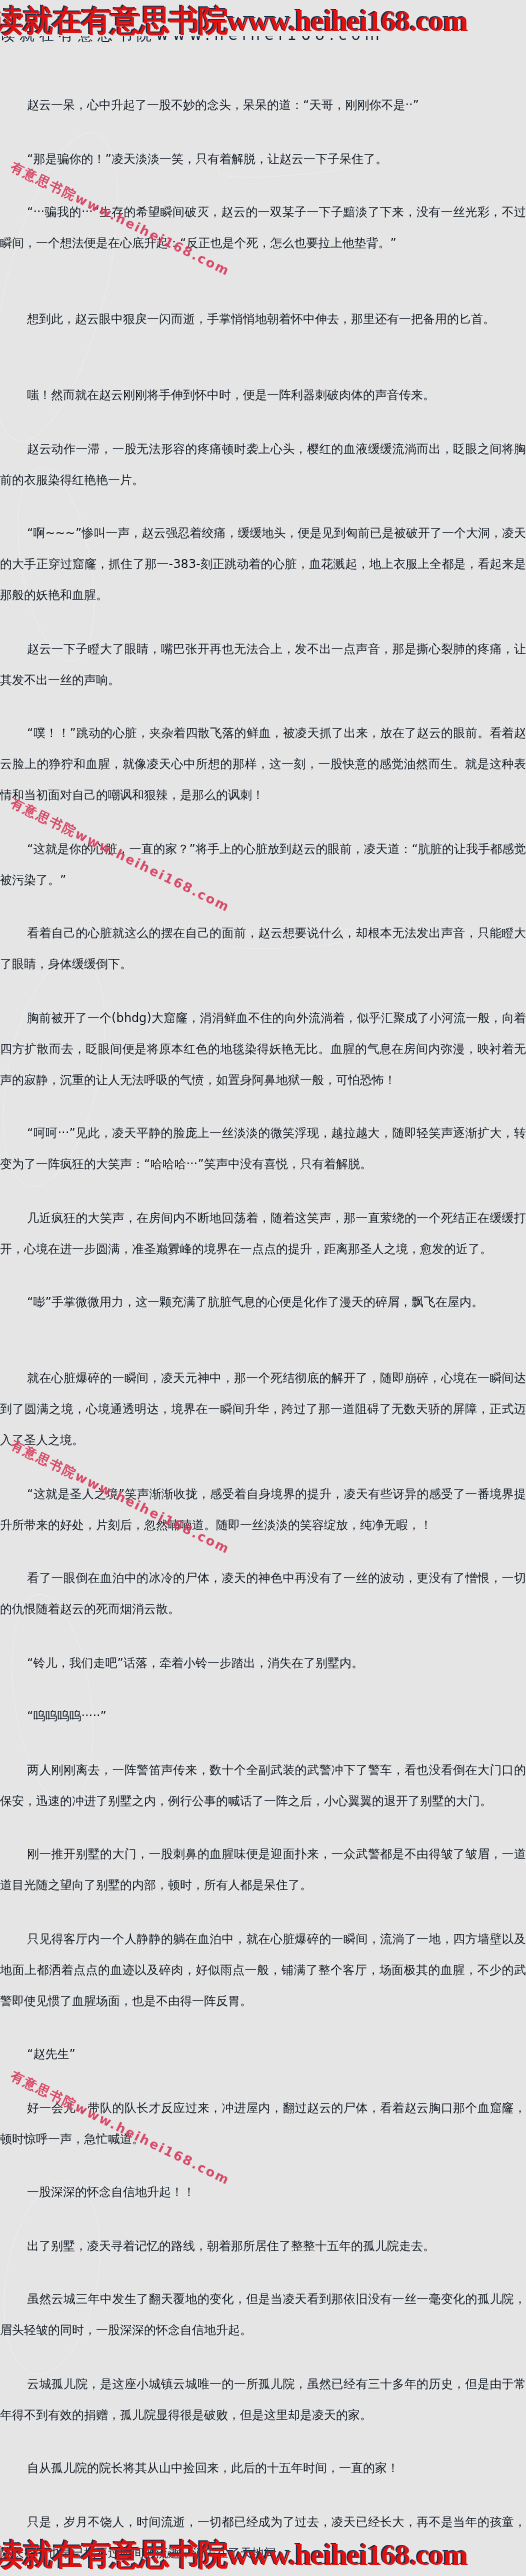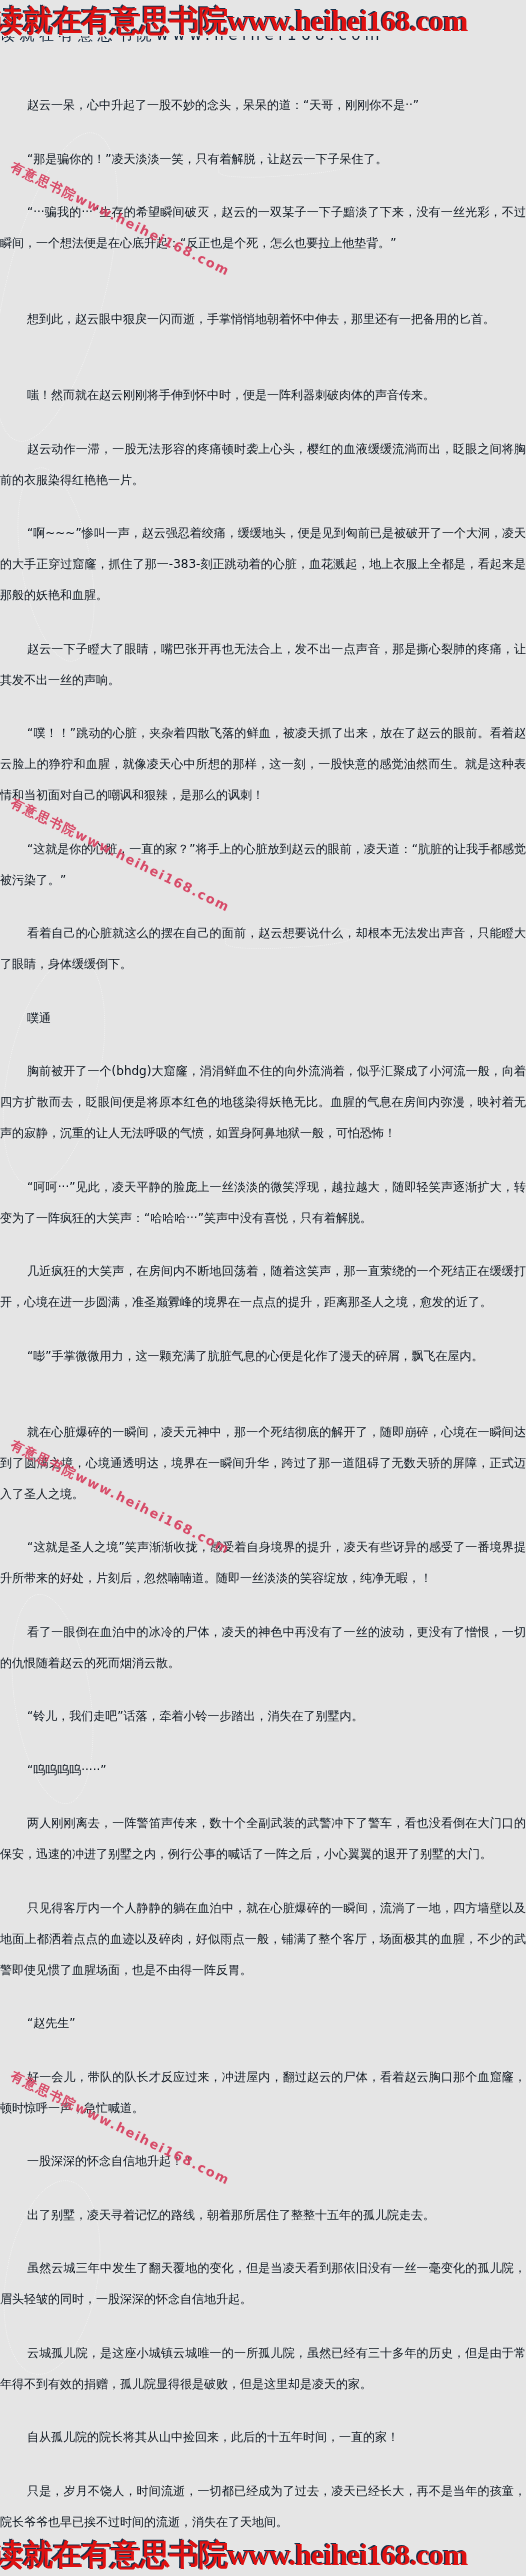--- a/index.html
+++ b/index.html
@@ -103,31 +103,31 @@
       <p class="para">“那是骗你的！”凌天淡淡一笑，只有着解脱，让赵云一下子呆住了。</p>
       <p class="para g2">“···骗我的···”生存的希望瞬间破灭，赵云的一双某子一下子黯淡了下来，没有一丝光彩，不过瞬间，一个想法便是在心底升起：“反正也是个死，怎么也要拉上他垫背。”</p>
       <p class="para g2">想到此，赵云眼中狠戾一闪而逝，手掌悄悄地朝着怀中伸去，那里还有一把备用的匕首。</p>
       <p class="para">嗤！然而就在赵云刚刚将手伸到怀中时，便是一阵利器刺破肉体的声音传来。</p>
       <p class="para">赵云动作一滞，一股无法形容的疼痛顿时袭上心头，樱红的血液缓缓流淌而出，眨眼之间将胸前的衣服染得红艳艳一片。</p>
       <p class="para">“啊~~~”惨叫一声，赵云强忍着绞痛，缓缓地头，便是见到匈前已是被破开了一个大洞，凌天的大手正穿过窟窿，抓住了那一-383-刻正跳动着的心脏，血花溅起，地上衣服上全都是，看起来是那般的妖艳和血腥。</p>
       <p class="para">赵云一下子瞪大了眼睛，嘴巴张开再也无法合上，发不出一点声音，那是撕心裂肺的疼痛，让其发不出一丝的声响。</p>
       <p class="para">“噗！！”跳动的心脏，夹杂着四散飞落的鲜血，被凌天抓了出来，放在了赵云的眼前。看着赵云脸上的狰狞和血腥，就像凌天心中所想的那样，这一刻，一股快意的感觉油然而生。就是这种表情和当初面对自己的嘲讽和狠辣，是那么的讽刺！</p>
       <p class="para">“这就是你的心脏，一直的家？”将手上的心脏放到赵云的眼前，凌天道：“肮脏的让我手都感觉被污染了。”</p>
       <p class="para">看着自己的心脏就这么的摆在自己的面前，赵云想要说什么，却根本无法发出声音，只能瞪大了眼睛，身体缓缓倒下。</p>
-      <p class="para">噗通</p>
       <p class="para">胸前被开了一个(bhdg)大窟窿，涓涓鲜血不住的向外流淌着，似乎汇聚成了小河流一般，向着四方扩散而去，眨眼间便是将原本红色的地毯染得妖艳无比。血腥的气息在房间内弥漫，映衬着无声的寂静，沉重的让人无法呼吸的气愤，如置身阿鼻地狱一般，可怕恐怖！</p>
       <p class="para">“呵呵···”见此，凌天平静的脸庞上一丝淡淡的微笑浮现，越拉越大，随即轻笑声逐渐扩大，转变为了一阵疯狂的大笑声：“哈哈哈···”笑声中没有喜悦，只有着解脱。</p>
       <p class="para">几近疯狂的大笑声，在房间内不断地回荡着，随着这笑声，那一直萦绕的一个死结正在缓缓打开，心境在进一步圆满，准圣巅釁峰的境界在一点点的提升，距离那圣人之境，愈发的近了。</p>
       <p class="para g2">“嘭”手掌微微用力，这一颗充满了肮脏气息的心便是化作了漫天的碎屑，飘飞在屋内。</p>
       <p class="para">就在心脏爆碎的一瞬间，凌天元神中，那一个死结彻底的解开了，随即崩碎，心境在一瞬间达到了圆满之境，心境通透明达，境界在一瞬间升华，跨过了那一道阻碍了无数天骄的屏障，正式迈入了圣人之境。</p>
       <p class="para">“这就是圣人之境”笑声渐渐收拢，感受着自身境界的提升，凌天有些讶异的感受了一番境界提升所带来的好处，片刻后，忽然喃喃道。随即一丝淡淡的笑容绽放，纯净无暇，！</p>
       <p class="para">看了一眼倒在血泊中的冰冷的尸体，凌天的神色中再没有了一丝的波动，更没有了憎恨，一切的仇恨随着赵云的死而烟消云散。</p>
       <p class="para">“铃儿，我们走吧”话落，牵着小铃一步踏出，消失在了别墅内。</p>
       <p class="para">“呜呜呜呜·····”</p>
       <p class="para">两人刚刚离去，一阵警笛声传来，数十个全副武装的武警冲下了警车，看也没看倒在大门口的保安，迅速的冲进了别墅之内，例行公事的喊话了一阵之后，小心翼翼的退开了别墅的大门。</p>
+      <p class="para">刚一推开别墅的大门，一股刺鼻的血腥味便是迎面扑来，一众武警都是不由得皱了皱眉，一道道目光随之望向了别墅的内部，顿时，所有人都是呆住了。</p>
       <p class="para">只见得客厅内一个人静静的躺在血泊中，就在心脏爆碎的一瞬间，流淌了一地，四方墙壁以及地面上都洒着点点的血迹以及碎肉，好似雨点一般，铺满了整个客厅，场面极其的血腥，不少的武警即使见惯了血腥场面，也是不由得一阵反胃。</p>
       <p class="para">“赵先生”</p>
       <p class="para">好一会儿，带队的队长才反应过来，冲进屋内，翻过赵云的尸体，看着赵云胸口那个血窟窿，顿时惊呼一声，急忙喊道。</p>
       <p class="para">一股深深的怀念自信地升起！！</p>
       <p class="para">出了别墅，凌天寻着记忆的路线，朝着那所居住了整整十五年的孤儿院走去。</p>
       <p class="para">虽然云城三年中发生了翻天覆地的变化，但是当凌天看到那依旧没有一丝一毫变化的孤儿院，眉头轻皱的同时，一股深深的怀念自信地升起。</p>
       <p class="para">云城孤儿院，是这座小城镇云城唯一的一所孤儿院，虽然已经有三十多年的历史，但是由于常年得不到有效的捐赠，孤儿院显得很是破败，但是这里却是凌天的家。</p>
       <p class="para">自从孤儿院的院长将其从山中捡回来，此后的十五年时间，一直的家！</p>
       <p class="para">只是，岁月不饶人，时间流逝，一切都已经成为了过去，凌天已经长大，再不是当年的孩童，院长爷爷也早已挨不过时间的流逝，消失在了天地间。</p>
     </div>

